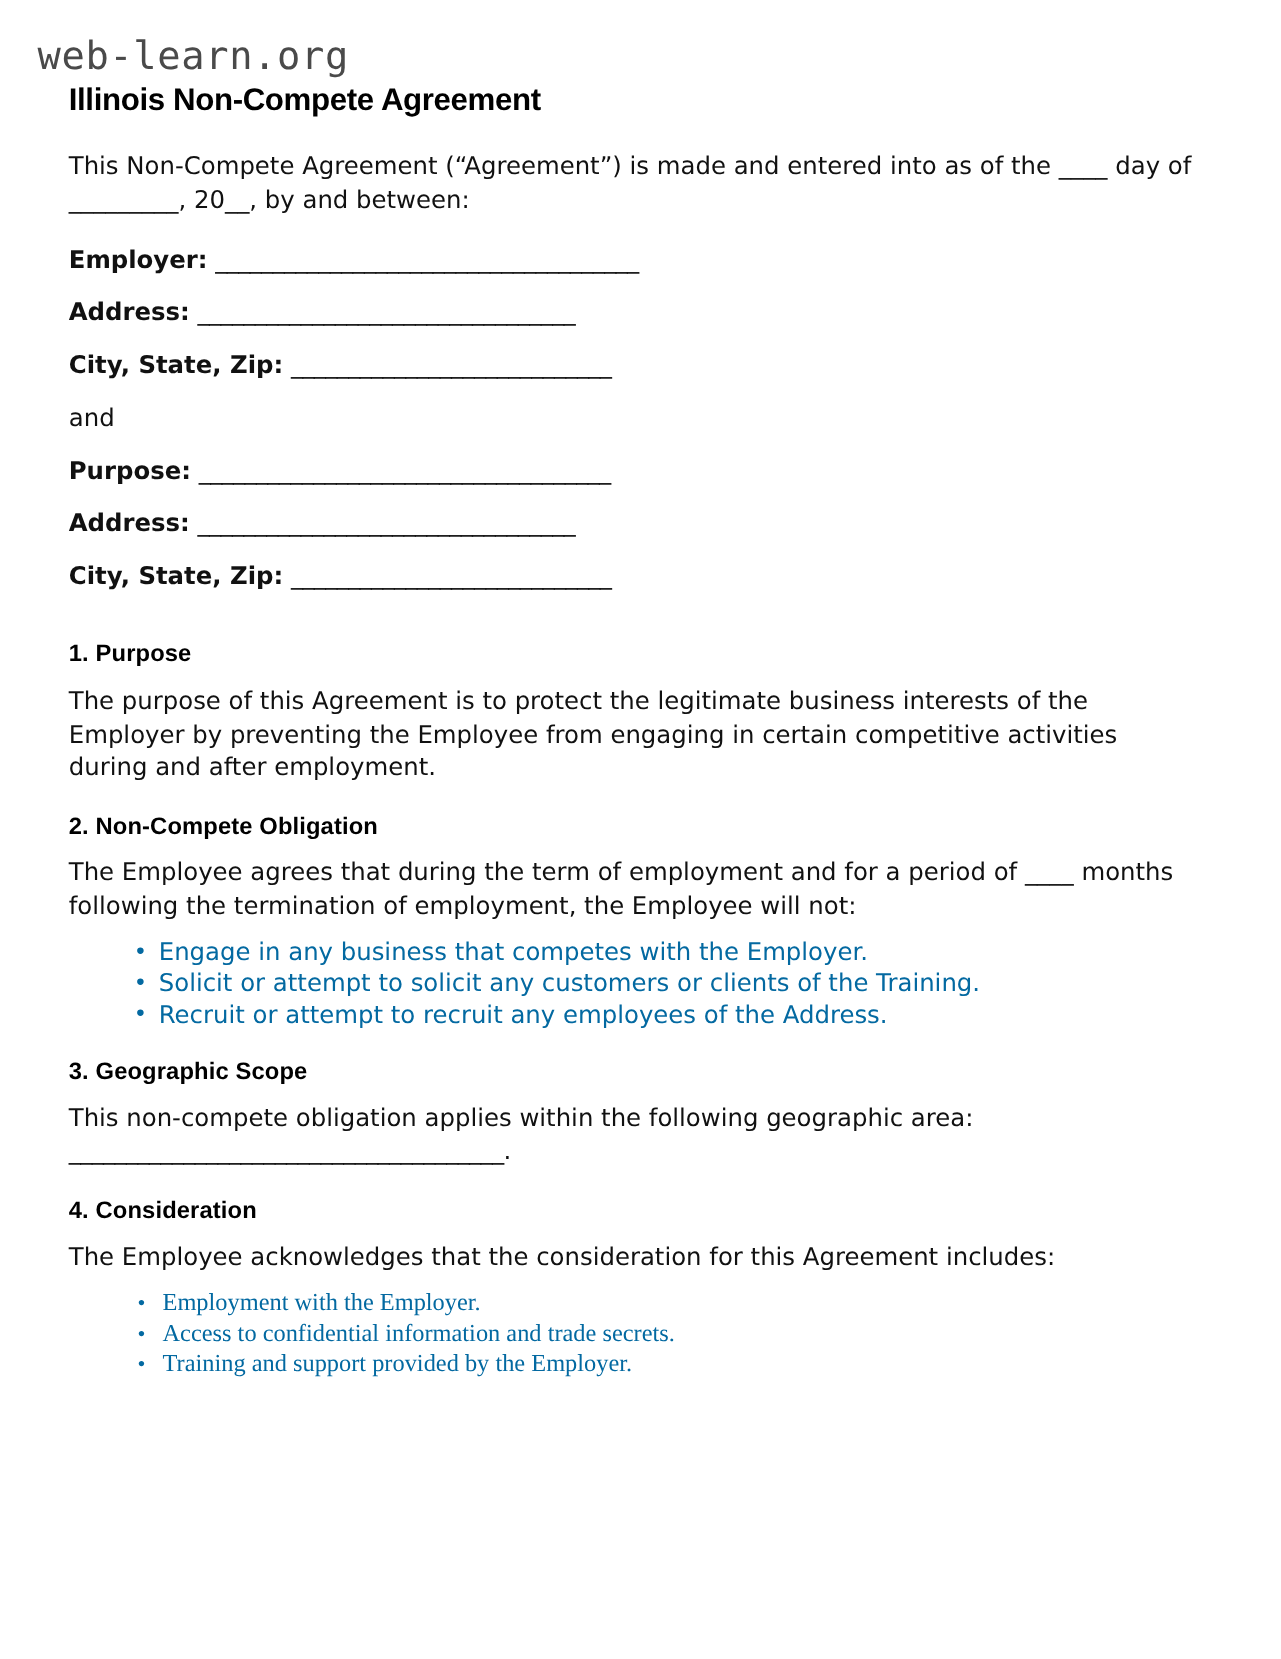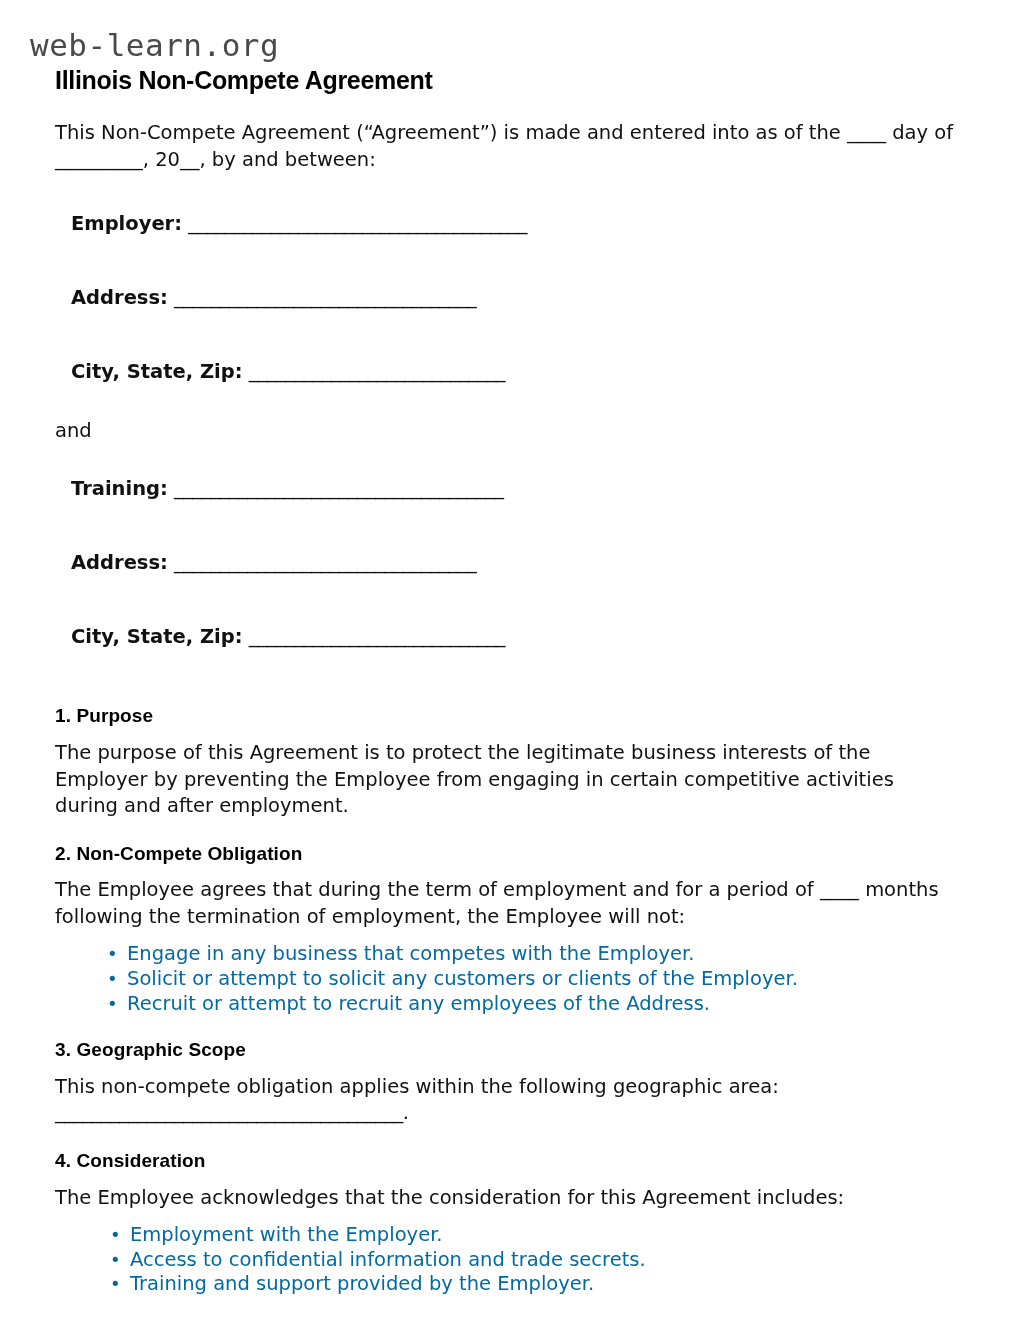--- a/index.html
+++ b/index.html
@@ -52,21 +52,21 @@
     padding: 0;
     color: #111111;
   }
   .gap-intro { height: 26px; }
   .gap-md { height: 22px; }
   .gap-sm { height: 16px; }
   .gap-xs { height: 12px; }
   .field-line {
     font-size: 19.5px;
     line-height: 1.34;
-    margin: 16px;
+    margin: 0;
     color: #111111;
   }
   .field-line .lbl {
     font-weight: bold;
   }
   .blank {
     letter-spacing: -0.6px;
   }
   h2.section-head {
     font-family: "Liberation Sans Narrow", "Liberation Sans", sans-serif;
@@ -77,20 +77,21 @@
     color: #000000;
     letter-spacing: 0.1px;
   }
   ul.bullets {
     margin: 0;
     padding: 0 0 0 52px;
     list-style: none;
   }
   ul.bullets.indent-2 {
     padding-left: 55px;
+    font-family: Liberation Serif, serif;
   }
   ul.bullets li {
     font-size: 19.5px;
     line-height: 1.26;
     color: #0369a1;
     position: relative;
     padding-left: 20px;
   }
   ul.bullets li::before {
     content: "\2022";
@@ -131,21 +132,21 @@
     <p class="field-line">
       <span class="lbl">City, State, Zip:</span>
       <span class="blank">____________________________</span>
     </p>
 
     <div class="gap-sm"></div>
     <p class="para">and</p>
 
     <div class="gap-sm"></div>
     <p class="field-line">
-      <span class="lbl">Training:</span>
+      <span class="lbl">Purpose:</span>
       <span class="blank">____________________________________</span>
     </p>
 
     <div class="gap-sm"></div>
     <p class="field-line">
       <span class="lbl">Address:</span>
       <span class="blank">_________________________________</span>
     </p>
 
     <div class="gap-sm"></div>
@@ -161,21 +162,21 @@
     <div class="gap-xs"></div>
     <p class="para">The purpose of this Agreement is to protect the legitimate business interests of the Employer by preventing the Employee from engaging in certain competitive activities during and after employment.</p>
 
     <div class="gap-md"></div>
     <h2 class="section-head">2. Non-Compete Obligation</h2>
     <div class="gap-xs"></div>
     <p class="para">The Employee agrees that during the term of employment and for a period of ____ months following the termination of employment, the Employee will not:</p>
     <div class="gap-xs"></div>
     <ul class="bullets">
       <li>Engage in any business that competes with the Employer.</li>
-      <li>Solicit or attempt to solicit any customers or clients of the Employer.</li>
+      <li>Solicit or attempt to solicit any customers or clients of the Training.</li>
       <li>Recruit or attempt to recruit any employees of the Address.</li>
     </ul>
 
     <div class="gap-md"></div>
     <h2 class="section-head">3. Geographic Scope</h2>
     <div class="gap-xs"></div>
     <p class="para">This non-compete obligation applies within the following geographic area:</p>
     <p class="para blank">______________________________________.</p>
 
     <div class="gap-md"></div>

